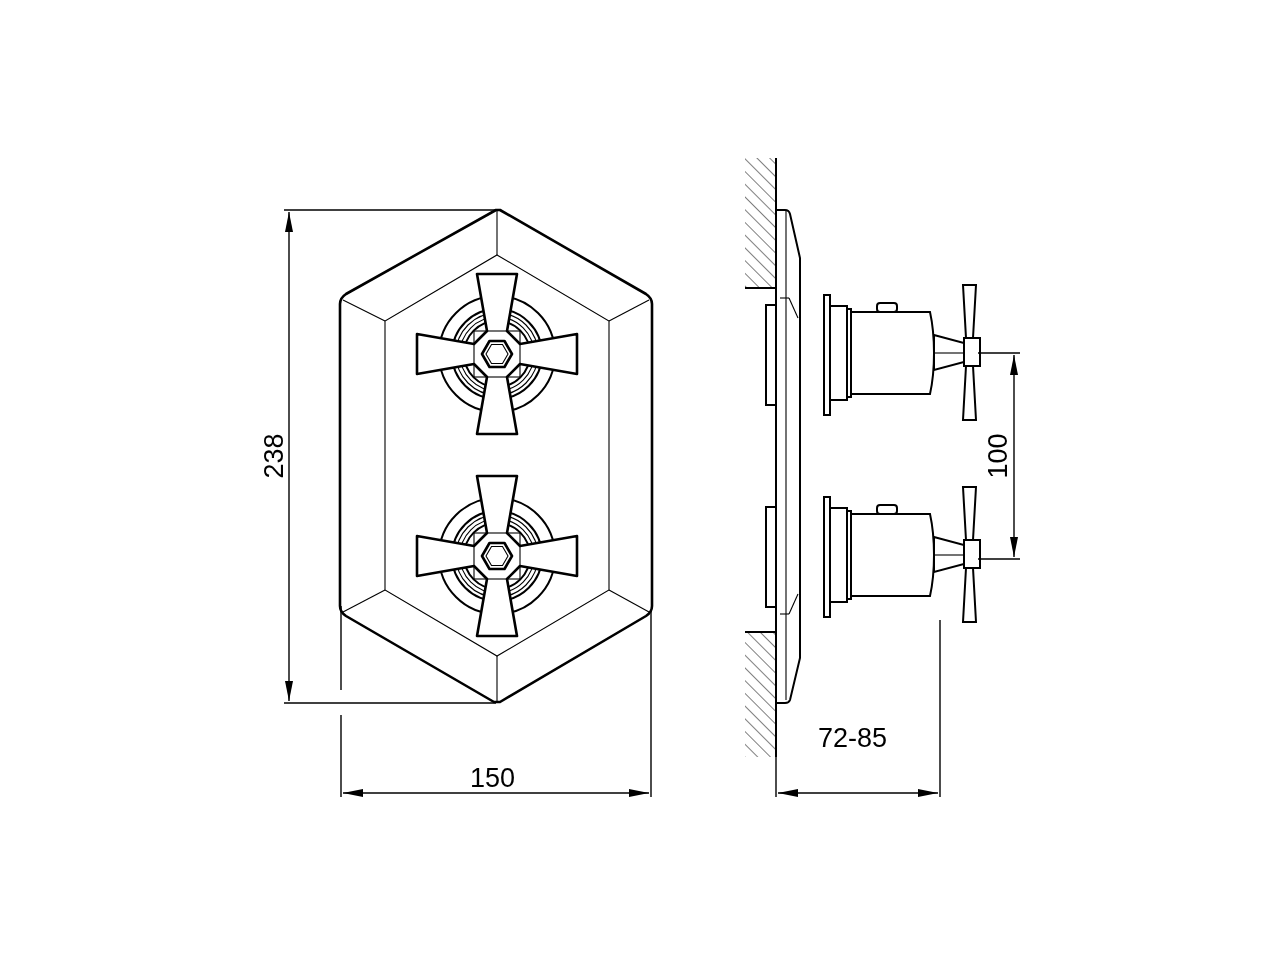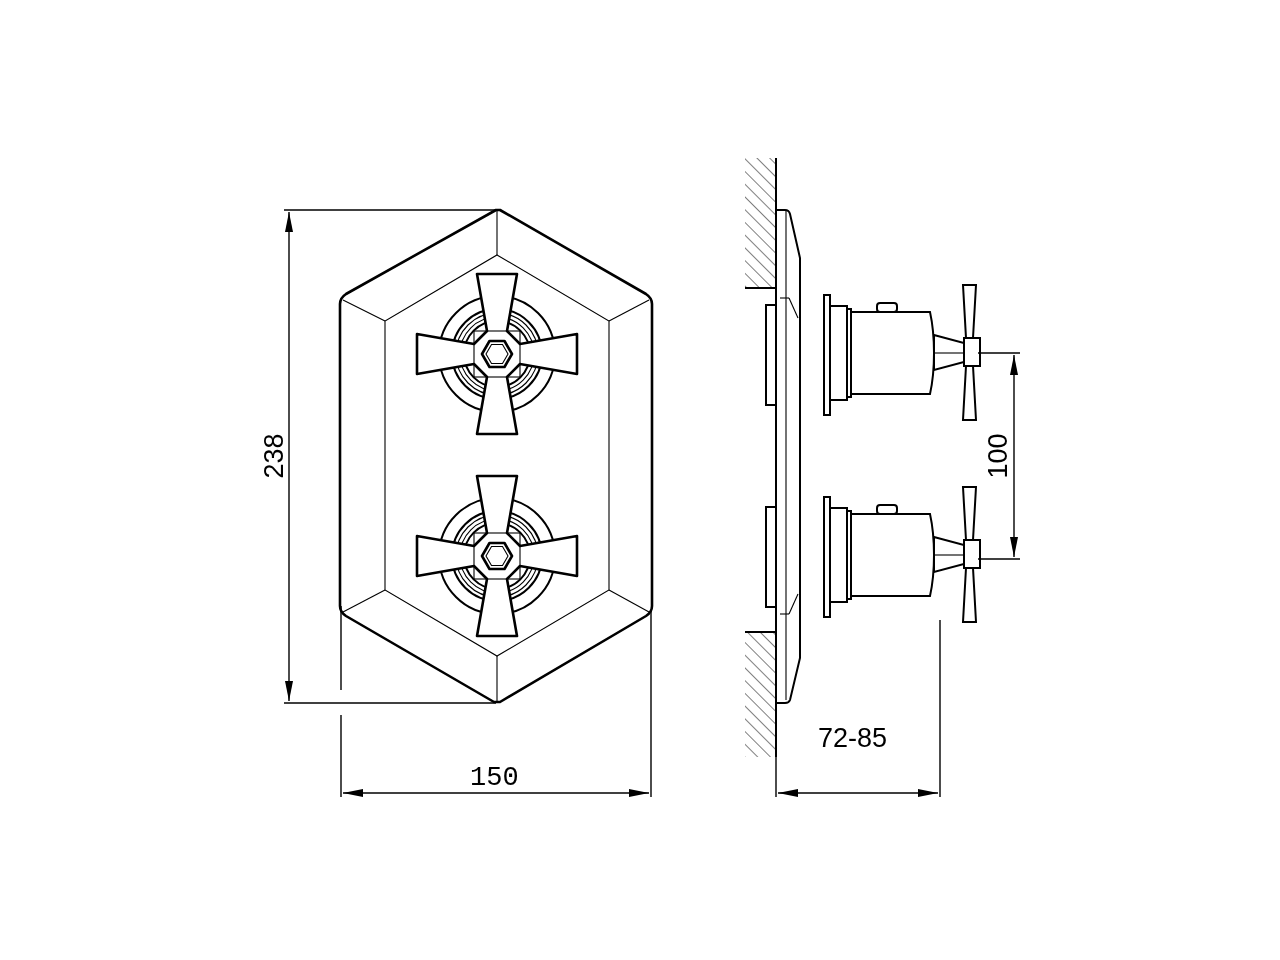--- a/index.html
+++ b/index.html
@@ -127,16 +127,16 @@
     <line x1="1014" y1="355" x2="1014" y2="557" class="dim" marker-start="url(#arr)" marker-end="url(#arr)"></line>
   </g>
 
   <g>
     <line x1="776" y1="757" x2="776" y2="797" class="dim"></line>
     <line x1="940" y1="620" x2="940" y2="797" class="dim"></line>
     <line x1="778" y1="793" x2="938" y2="793" class="dim" marker-start="url(#arr)" marker-end="url(#arr)"></line>
   </g>
 </svg>
 
-<div class="label" style="left:470px; top:765px;font-family:Liberation Mono, monospace;">150</div>
+<div class="label" style="left:470px; top:765px;">150</div>
 <div class="label rot" style="left:252px; top:443px; width:44px; text-align:center;">238</div>
 <div class="label" style="left:818px; top:725px;">72-85</div>
 <div class="label rot" style="left:976px; top:443px; width:44px; text-align:center;">100</div>
 
 </body></html>

